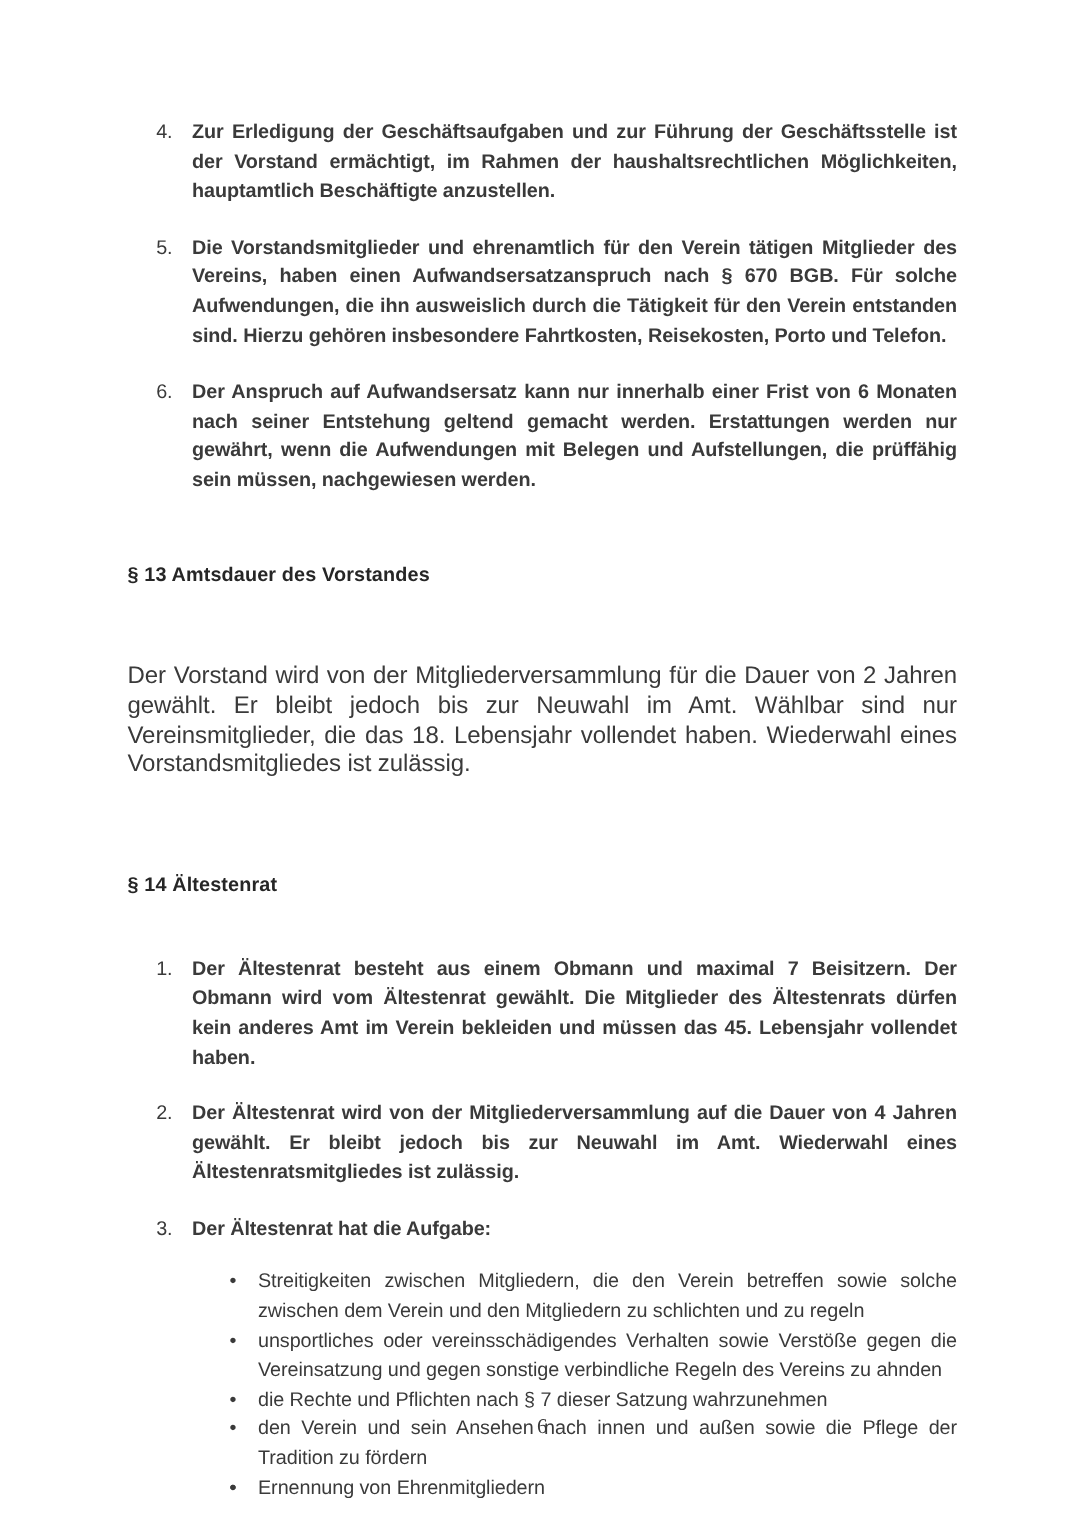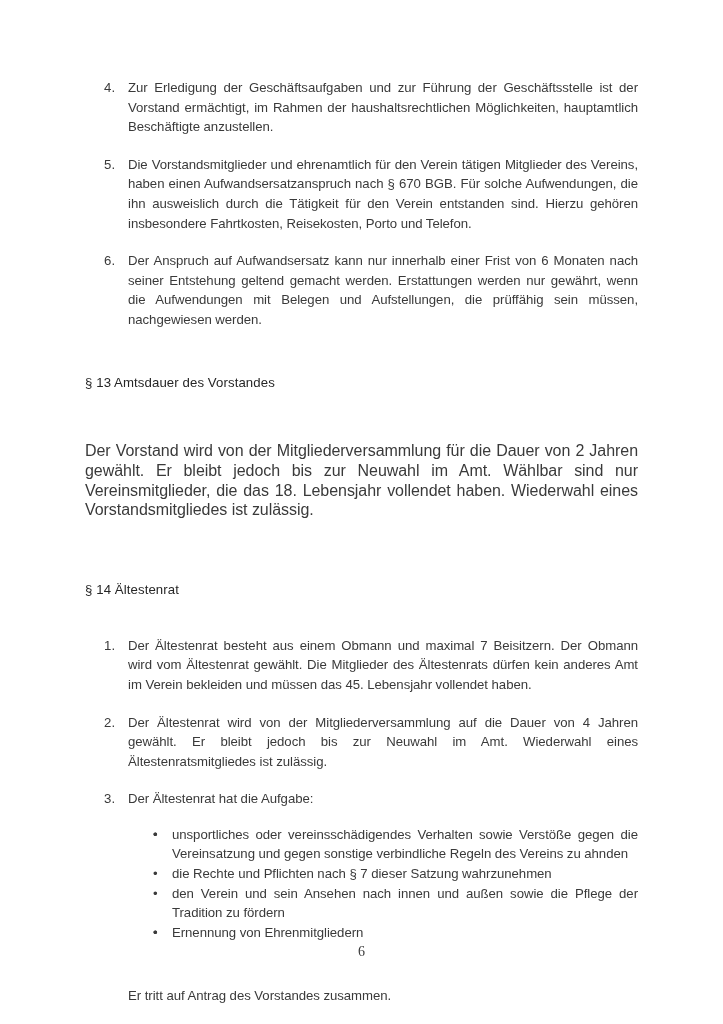--- a/index.html
+++ b/index.html
@@ -45,27 +45,27 @@
   .num-item:last-child { margin-bottom: 0; }
   .num-marker {
     position: absolute;
     left: 0;
     top: 0;
     width: 30px;
     text-align: right;
     font-size: 13.2px;
     line-height: 19.6px;
   }
-  .num-item .txt { display: block; }
+  .num-item .txt { display: block; font-weight: bold; }
 
   
   .heading {
     font-size: 13.2px;
     line-height: 18px;
-    font-weight: normal;
+    font-weight: bold;
     color: #262626;
     letter-spacing: 0.1px;
   }
 
   
   .para {
     font-size: 16px;
     line-height: 19.6px;
     text-align: justify;
     letter-spacing: -0.05px;
@@ -167,20 +167,21 @@
         <span class="num-marker">3.</span>
         <span class="txt">Der Ältestenrat hat die Aufgabe:</span>
       </li>
     </ol>
 
     <div class="sp-16"></div>
 
     <ul class="bullet-list">
       <li class="bullet-item">
         <span class="bullet-marker">•</span>
+        <span class="txt">Streitigkeiten zwischen Mitgliedern, die den Verein betreffen sowie solche zwischen dem Verein und den Mitgliedern zu schlichten und zu regeln</span>
       </li>
       <li class="bullet-item">
         <span class="bullet-marker">•</span>
         <span class="txt">unsportliches oder vereinsschädigendes Verhalten sowie Verstöße gegen die Vereinsatzung und gegen sonstige verbindliche Regeln des Vereins zu ahnden</span>
       </li>
       <li class="bullet-item">
         <span class="bullet-marker">•</span>
         <span class="txt">die Rechte und Pflichten nach § 7 dieser Satzung wahrzunehmen</span>
       </li>
       <li class="bullet-item">

